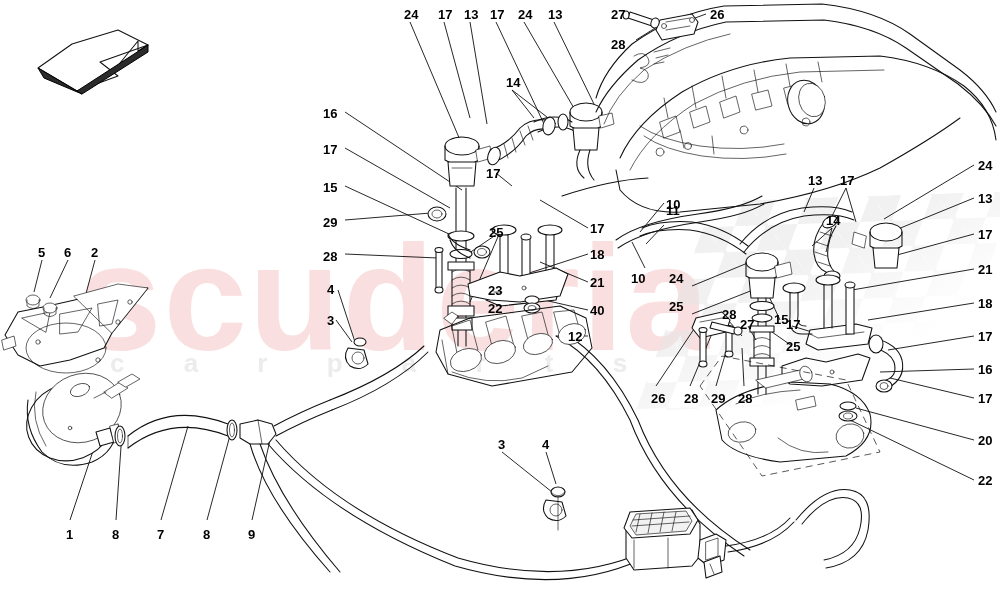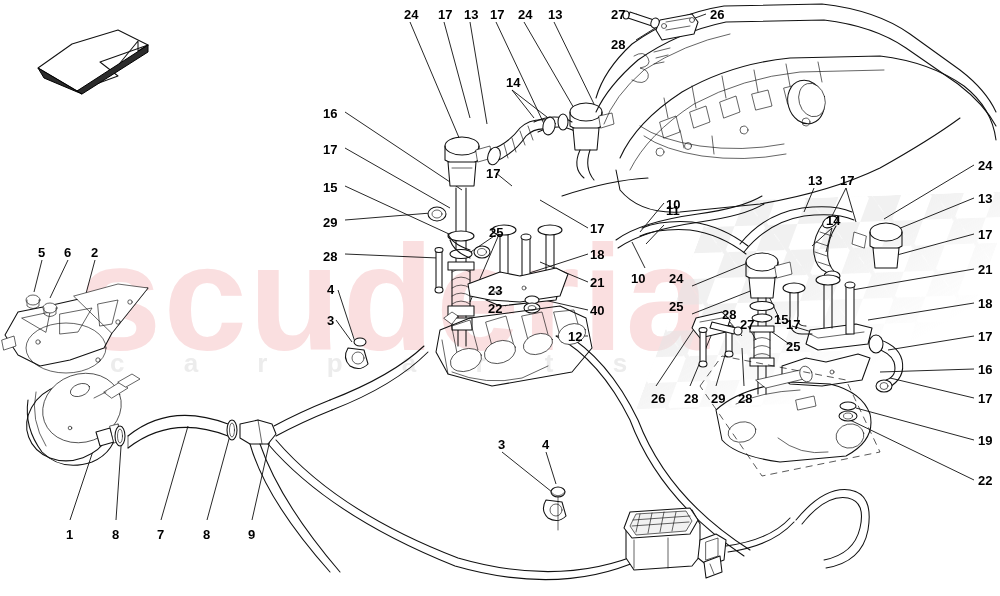--- a/index.html
+++ b/index.html
@@ -527,21 +527,21 @@
     <span class="lbl" style="left:738px;top:392px">28</span>
 
     <span class="lbl" style="left:978px;top:159px">24</span>
     <span class="lbl" style="left:978px;top:192px">13</span>
     <span class="lbl" style="left:978px;top:228px">17</span>
     <span class="lbl" style="left:978px;top:263px">21</span>
     <span class="lbl" style="left:978px;top:297px">18</span>
     <span class="lbl" style="left:978px;top:330px">17</span>
     <span class="lbl" style="left:978px;top:363px">16</span>
     <span class="lbl" style="left:978px;top:392px">17</span>
-    <span class="lbl" style="left:978px;top:434px">19</span>
+    <span class="lbl" style="left:978px;top:434px">20</span>
     <span class="lbl" style="left:978px;top:474px">22</span>
 
     <span class="lbl" style="left:38px;top:246px">5</span>
     <span class="lbl" style="left:64px;top:246px">6</span>
     <span class="lbl" style="left:91px;top:246px">2</span>
 
     <span class="lbl" style="left:66px;top:528px">1</span>
     <span class="lbl" style="left:112px;top:528px">8</span>
     <span class="lbl" style="left:157px;top:528px">7</span>
     <span class="lbl" style="left:203px;top:528px">8</span>

